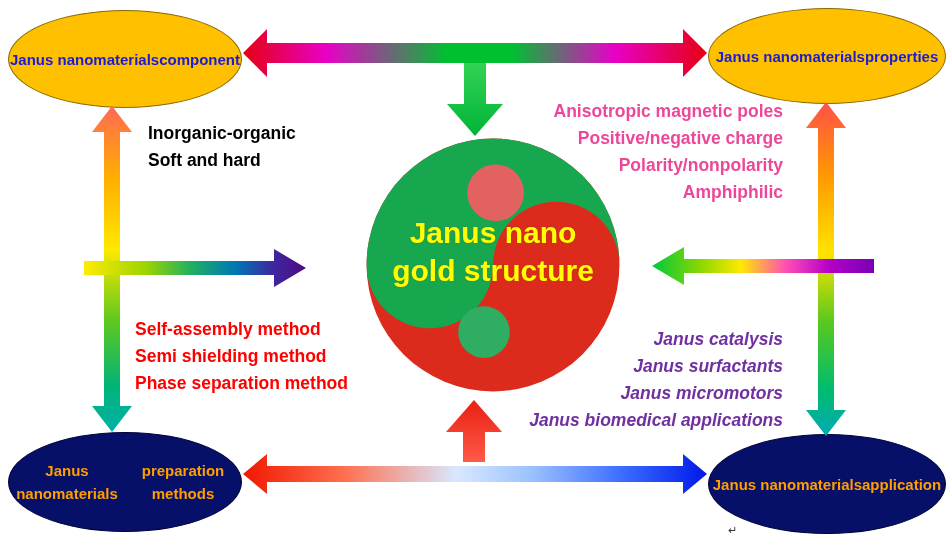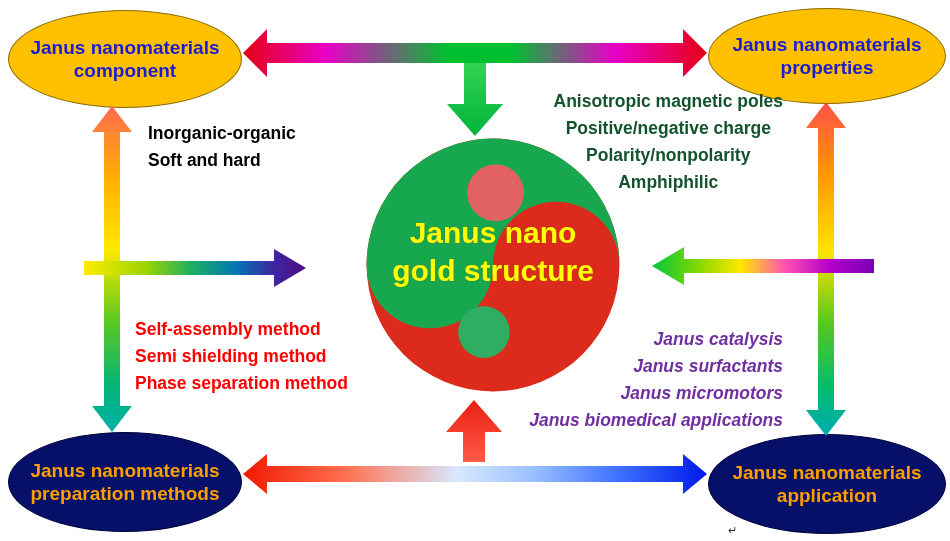--- a/index.html
+++ b/index.html
@@ -1,44 +1,44 @@
 <!DOCTYPE html>
 <html><head>
 <meta charset="utf-8">
 <style>
   html,body{margin:0;padding:0;background:#ffffff;}
   .canvas{
     position:relative;width:950px;height:541px;background:#ffffff;overflow:hidden;
     font-family:"Liberation Sans",sans-serif;
   }
   .ellipse{
-    position:absolute;border-radius:50%;display:flex;flex-direction:column;
+    position:absolute;border-radius:50%;display:flex;flex-direction:row;
     align-items:center;justify-content:center;text-align:center;
-    font-weight:bold;font-size:19px;line-height:23px;
+    font-weight:bold;font-size:15px;line-height:23px;
   }
   .gold{background:#ffc000;border:1px solid #8a6a00;color:#1c1cd2;}
   .navy{background:#071069;border:1px solid #00053a;color:#ff9e00;}
   .node-tl{left:8px;top:10px;width:232px;height:96px;}
   .node-tr{left:708px;top:8px;width:236px;height:94px;}
   .node-bl{left:8px;top:432px;width:232px;height:98px;}
   .node-br{left:708px;top:434px;width:236px;height:98px;}
 
   .arrow{position:absolute;}
   .z1{z-index:1}.z2{z-index:2}
 
   .circle-wrap{position:absolute;left:364px;top:136px;width:258px;height:258px;z-index:3;}
   .center-label{
     position:absolute;left:0;top:78px;width:258px;text-align:center;
     color:#ffff00;font-weight:bold;font-size:30px;line-height:38px;
     text-shadow:0 0 2px rgba(120,60,0,.35);
   }
 
   .list{position:absolute;font-weight:bold;font-size:17.5px;line-height:27px;z-index:4;white-space:nowrap;}
   .blue-list{left:148px;top:120px;color:#000000;}
-  .green-list{right:167px;top:88px;color:#14532d;text-align:center;}
+  .green-list{right:167px;top:98px;color:#ec4899;text-align:right;}
   .red-list{left:135px;top:316px;color:#ff0000;}
   .purple-list{right:167px;top:326px;color:#7030a0;text-align:right;font-style:italic;}
 
   .stray{position:absolute;left:728px;top:524px;font-size:11px;color:#333;z-index:5;}
 </style>
 </head>
 <body>
 
 <div class="canvas">
 

